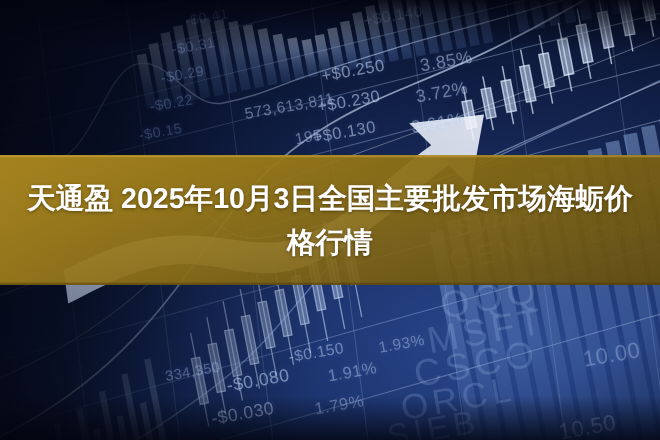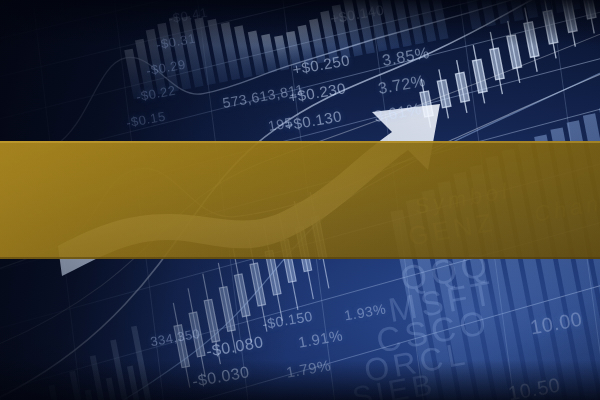--- a/index.html
+++ b/index.html
@@ -385,14 +385,15 @@
   <div class="ticktext" style="left:136px;top:86px;font-size:13px;transform:rotate(-10deg);color:rgba(180,202,242,.24);">-$0.22</div>
   <div class="ticktext" style="left:126px;top:112px;font-size:13px;transform:rotate(-10deg);color:rgba(180,202,242,.22);">-$0.15</div>
 
   <div class="topfade"></div>
   <div class="botfade"></div>
   <div class="vignette"></div>
 
   <div class="goldband"></div>
   <div class="gold-edge-top"></div>
   <div class="gold-edge-bot"></div>
+  <div class="title">天通盈 2025年10月3日全国主要批发市场海蛎价格行情</div>
 
 </div>
 
 </body></html>

